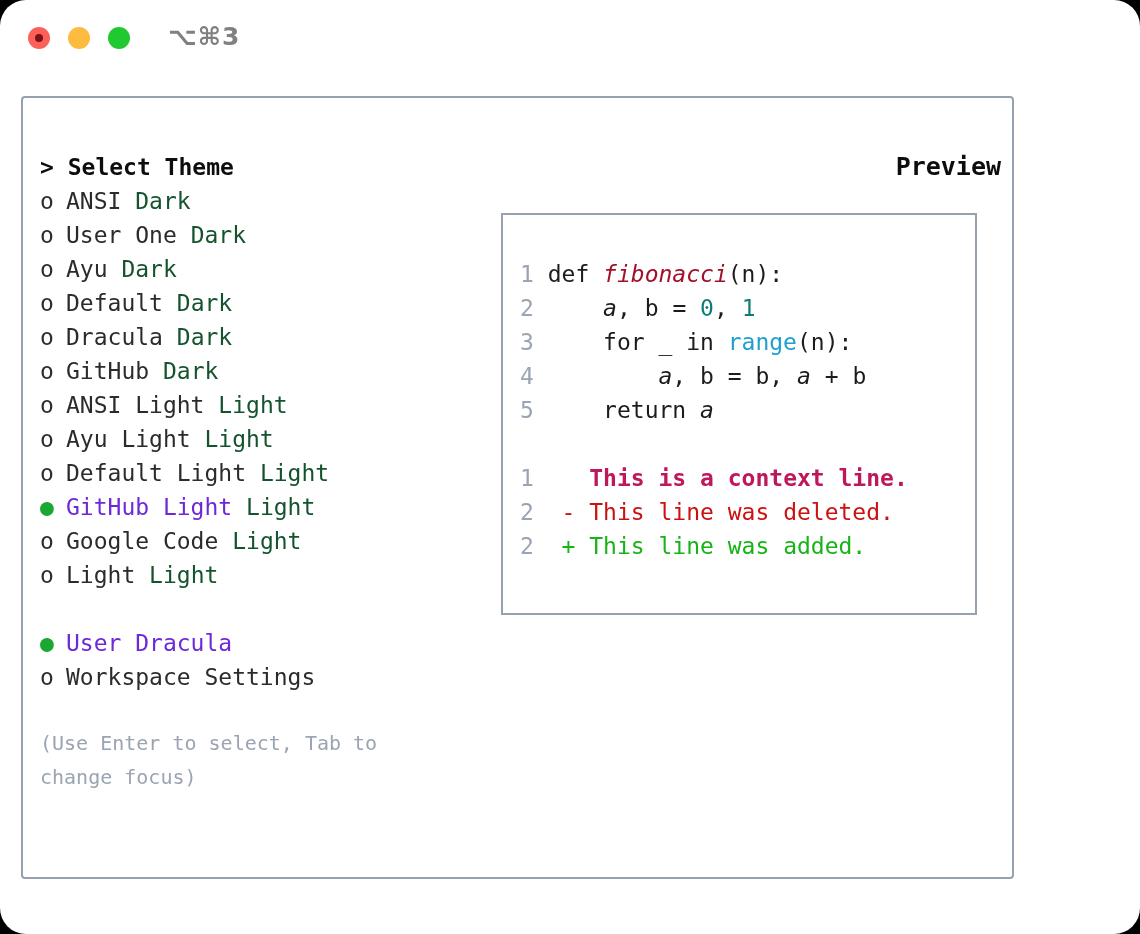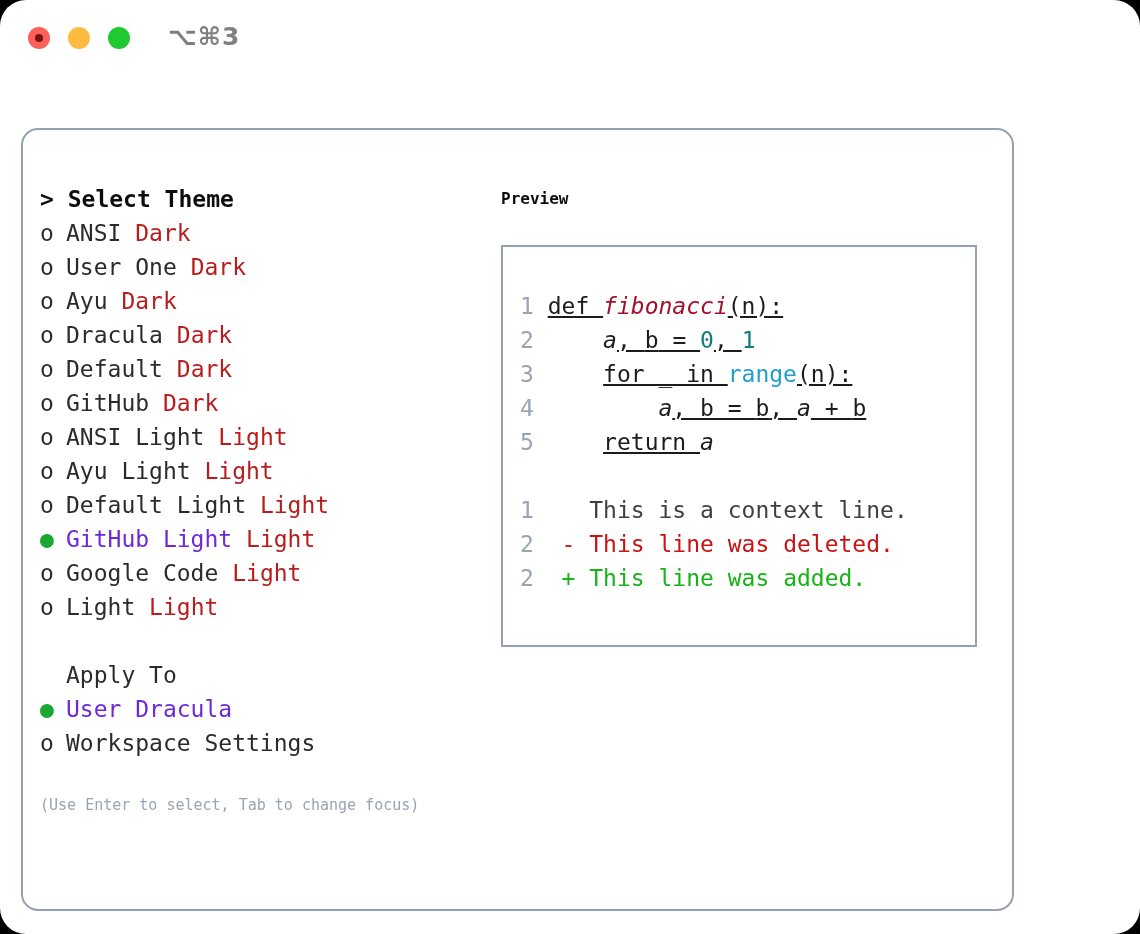--- a/index.html
+++ b/index.html
@@ -63,24 +63,23 @@
   }
 
   
   #panel {
     position: absolute;
     left: 21px;
     top: 96px;
     width: 993px;
     height: 783px;
     border: 2px solid #97a2b0;
-    border-radius: 17px;
+    border-radius: 4px;
     box-sizing: border-box;
     background: #ffffff;
-    margin-top: 32px;
   }
 
   
   #left-col {
     position: absolute;
     left: 17px;
     top: 52px;
     width: 440px;
   }
   .heading {
@@ -97,52 +96,53 @@
     white-space: pre;
   }
   .bullet {
     display: inline-block;
     width: 26px;
   }
   .bullet.on  { color: #1aa832; }
   .bullet.off { color: #2b2b2b; }
   .opt-name.sel { color: #6d28d9; }
   .badge {
-    color: #b91c1c;
+    color: #14532d;
   }
   .spacer-row { height: 34px; }
 
   #apply-heading {
     font-size: 23px;
     color: #2b2b2b;
     line-height: 34px;
     white-space: pre;
     padding-left: 26px;
   }
 
   #hint {
     margin-top: 32px;
-    font-size: 15px;
-    line-height: 26px;
+    font-size: 20px;
+    line-height: 34px;
     color: #9aa4b2;
     width: 420px;
   }
 
   
   #right-col {
     position: absolute;
     left: 478px;
     top: 52px;
     width: 500px;
   }
   #preview-title {
-    font-size: 16px;
+    font-size: 25px;
     font-weight: bold;
     color: #0d0d0d;
     line-height: 34px;
+    text-align: right;
   }
   #code-box {
     margin-top: 29px;
     width: 476px;
     height: 402px;
     border: 2px solid #97a2b0;
     box-sizing: border-box;
     background: #ffffff;
     position: relative;
   }
@@ -154,27 +154,27 @@
   }
   .code-line {
     font-size: 23px;
     line-height: 34px;
     white-space: pre;
     color: #1c1c1c;
   }
   .lineno {
     color: #9aa4b2;
   }
-  .kw       { color: #1c1c1c; text-decoration: underline; }
+  .kw       { color: #1c1c1c; }
   .fnname   { color: #a3102a; font-style: italic; }
   .builtin  { color: #1f9ed0; }
   .num      { color: #0d7d78; }
   .var      { color: #1c1c1c; font-style: italic; }
   .blank-line { height: 34px; }
-  .diff-ctx { color: #404040; }
+  .diff-ctx { color: #be185d; font-weight: bold; }
   .diff-del { color: #cc1111; }
   .diff-add { color: #16b416; }
 </style>
 </head>
 <body>
 
 <div id="window">
 
   <div id="titlebar">
     <div class="traffic" id="dot-close"></div>
@@ -184,34 +184,33 @@
   </div>
 
   <div id="panel">
 
     <div id="left-col">
       <div class="heading">&gt; Select Theme</div>
       <div id="theme-items">
           <div class="opt-row"><span class="bullet off">o</span><span class="opt-name">ANSI</span> <span class="badge">Dark</span></div>
           <div class="opt-row"><span class="bullet off">o</span><span class="opt-name">User One</span> <span class="badge">Dark</span></div>
           <div class="opt-row"><span class="bullet off">o</span><span class="opt-name">Ayu</span> <span class="badge">Dark</span></div>
+          <div class="opt-row"><span class="bullet off">o</span><span class="opt-name">Default</span> <span class="badge">Dark</span></div>
           <div class="opt-row"><span class="bullet off">o</span><span class="opt-name">Dracula</span> <span class="badge">Dark</span></div>
-          <div class="opt-row"><span class="bullet off">o</span><span class="opt-name">Default</span> <span class="badge">Dark</span></div>
           <div class="opt-row"><span class="bullet off">o</span><span class="opt-name">GitHub</span> <span class="badge">Dark</span></div>
           <div class="opt-row"><span class="bullet off">o</span><span class="opt-name">ANSI Light</span> <span class="badge">Light</span></div>
           <div class="opt-row"><span class="bullet off">o</span><span class="opt-name">Ayu Light</span> <span class="badge">Light</span></div>
           <div class="opt-row"><span class="bullet off">o</span><span class="opt-name">Default Light</span> <span class="badge">Light</span></div>
           <div class="opt-row"><span class="bullet on">●</span><span class="opt-name sel">GitHub Light</span> <span class="badge">Light</span></div>
           <div class="opt-row"><span class="bullet off">o</span><span class="opt-name">Google Code</span> <span class="badge">Light</span></div>
           <div class="opt-row"><span class="bullet off">o</span><span class="opt-name">Light</span> <span class="badge">Light</span></div>
         </div>
 
       <div class="spacer-row"></div>
 
-      <div id="apply-heading">Apply To</div>
       <div id="apply-items">
           <div class="opt-row"><span class="bullet on">●</span><span class="opt-name sel">User Dracula</span></div>
           <div class="opt-row"><span class="bullet off">o</span><span class="opt-name">Workspace Settings</span></div>
         </div>
 
       <div id="hint">(Use Enter to select, Tab to change focus)</div>
     </div>
 
     <div id="right-col">
       <div id="preview-title">Preview</div>

